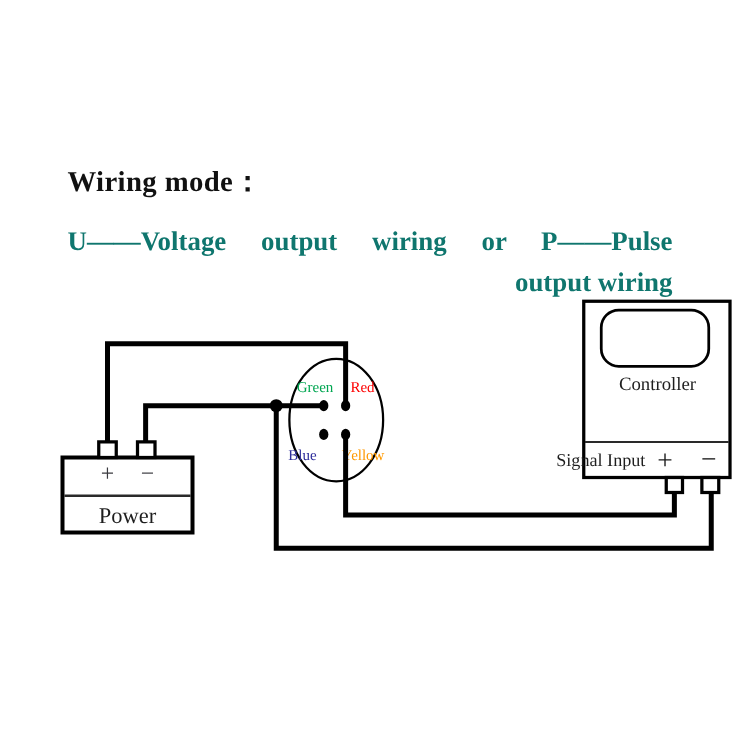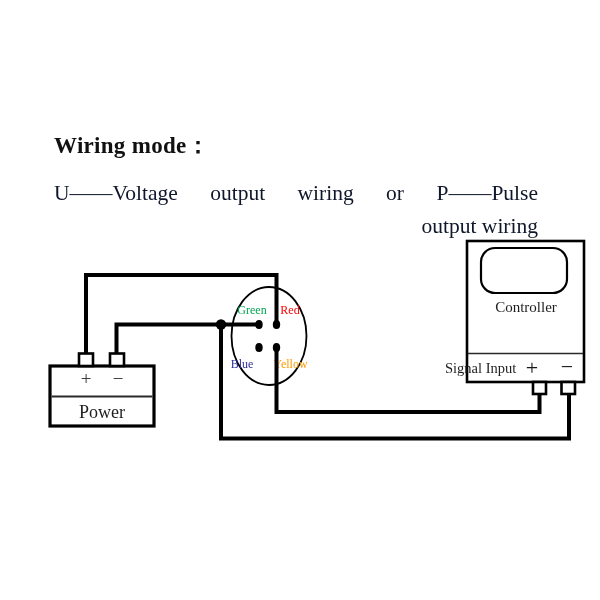--- a/index.html
+++ b/index.html
@@ -8,21 +8,21 @@
     position: relative; width: 600px; height: 440px; background: #ffffff;
     font-family: "Liberation Serif", "DejaVu Serif", serif; color: #1a1a1a; margin-left: 18px;
   }
   .title {
     position: absolute; left: 36px; top: 130px;
     font-size: 23px; font-weight: bold; letter-spacing: 0.3px; color: #111;
     white-space: nowrap;
   }
   .desc {
     position: absolute; left: 36px; top: 177px; width: 484px;
-    font-size: 21.5px; line-height: 33px; color: #0f172a;
+    font-size: 21.5px; line-height: 33px; color: #0f766e; font-weight: bold;
   }
   .desc-line1 {
     text-align: justify; text-align-last: justify; word-spacing: 8px;
     white-space: nowrap;
   }
   .desc-line2 { text-align: right; }
   svg.diagram { position: absolute; left: 0; top: 0; width: 600px; height: 600px; }
 
   .wire { fill: none; stroke: #000; stroke-width: 4; stroke-linejoin: miter; stroke-linecap: butt; }
   .box-power { fill: #fff; stroke: #000; stroke-width: 3.2; }

